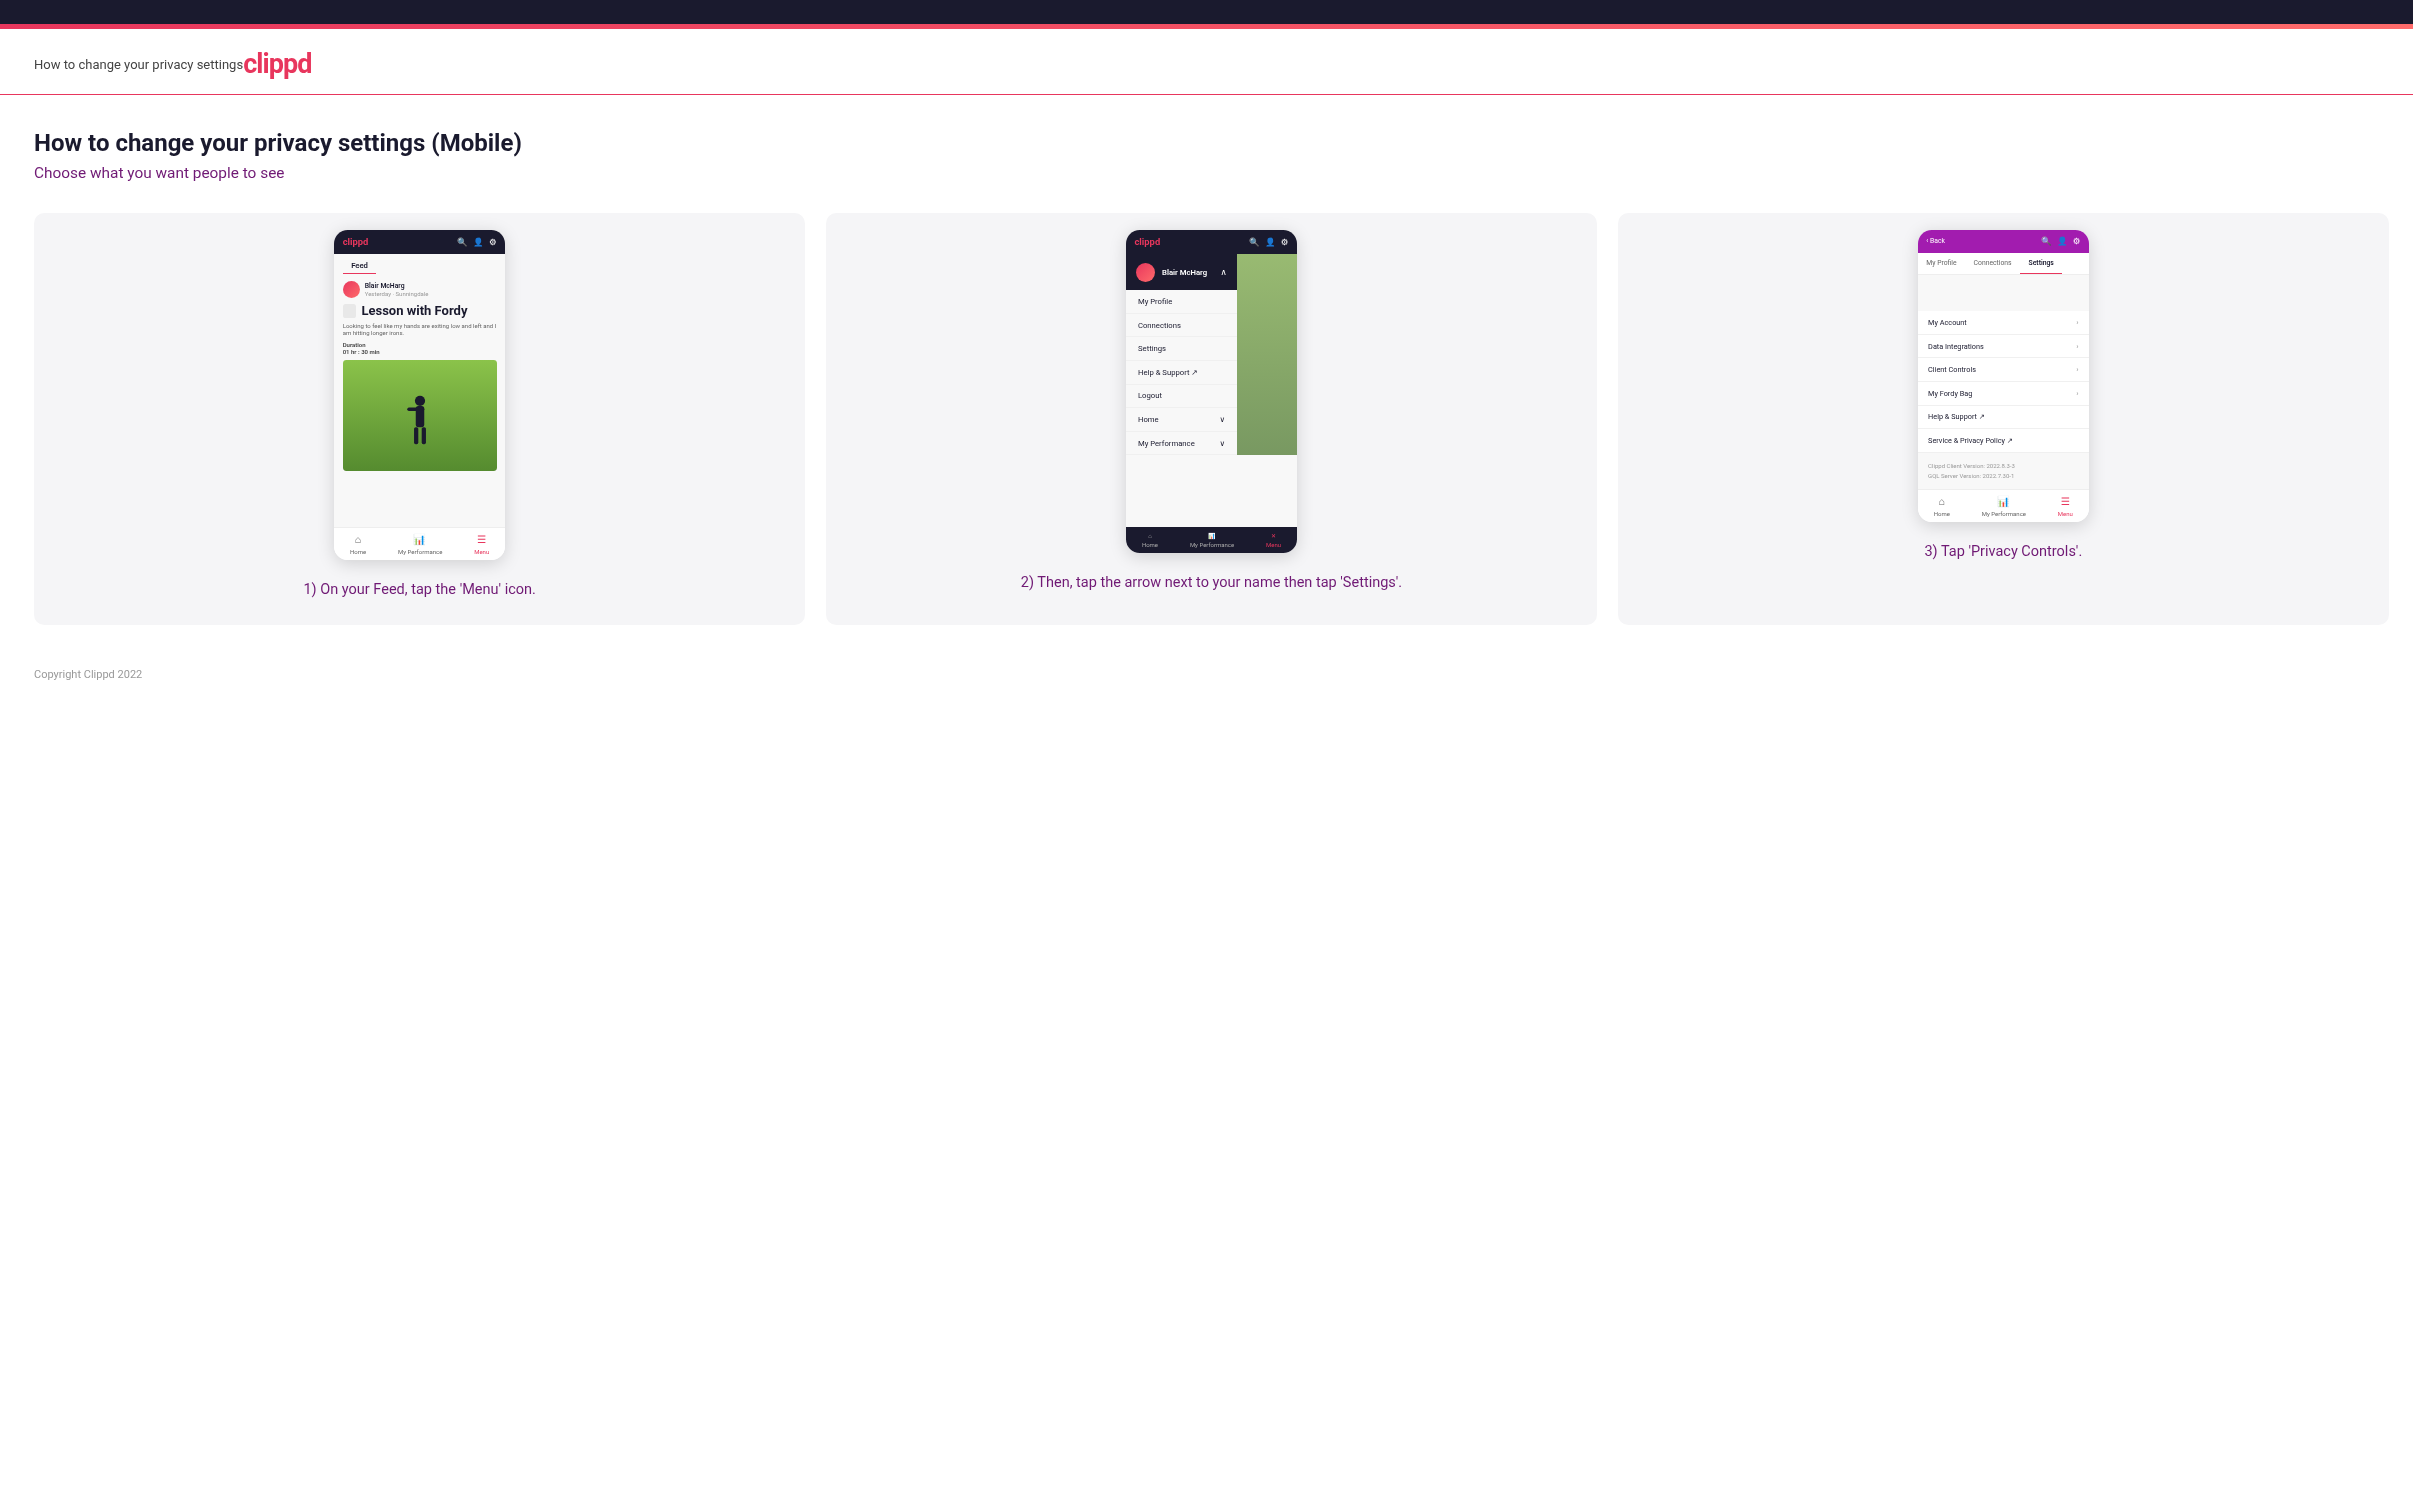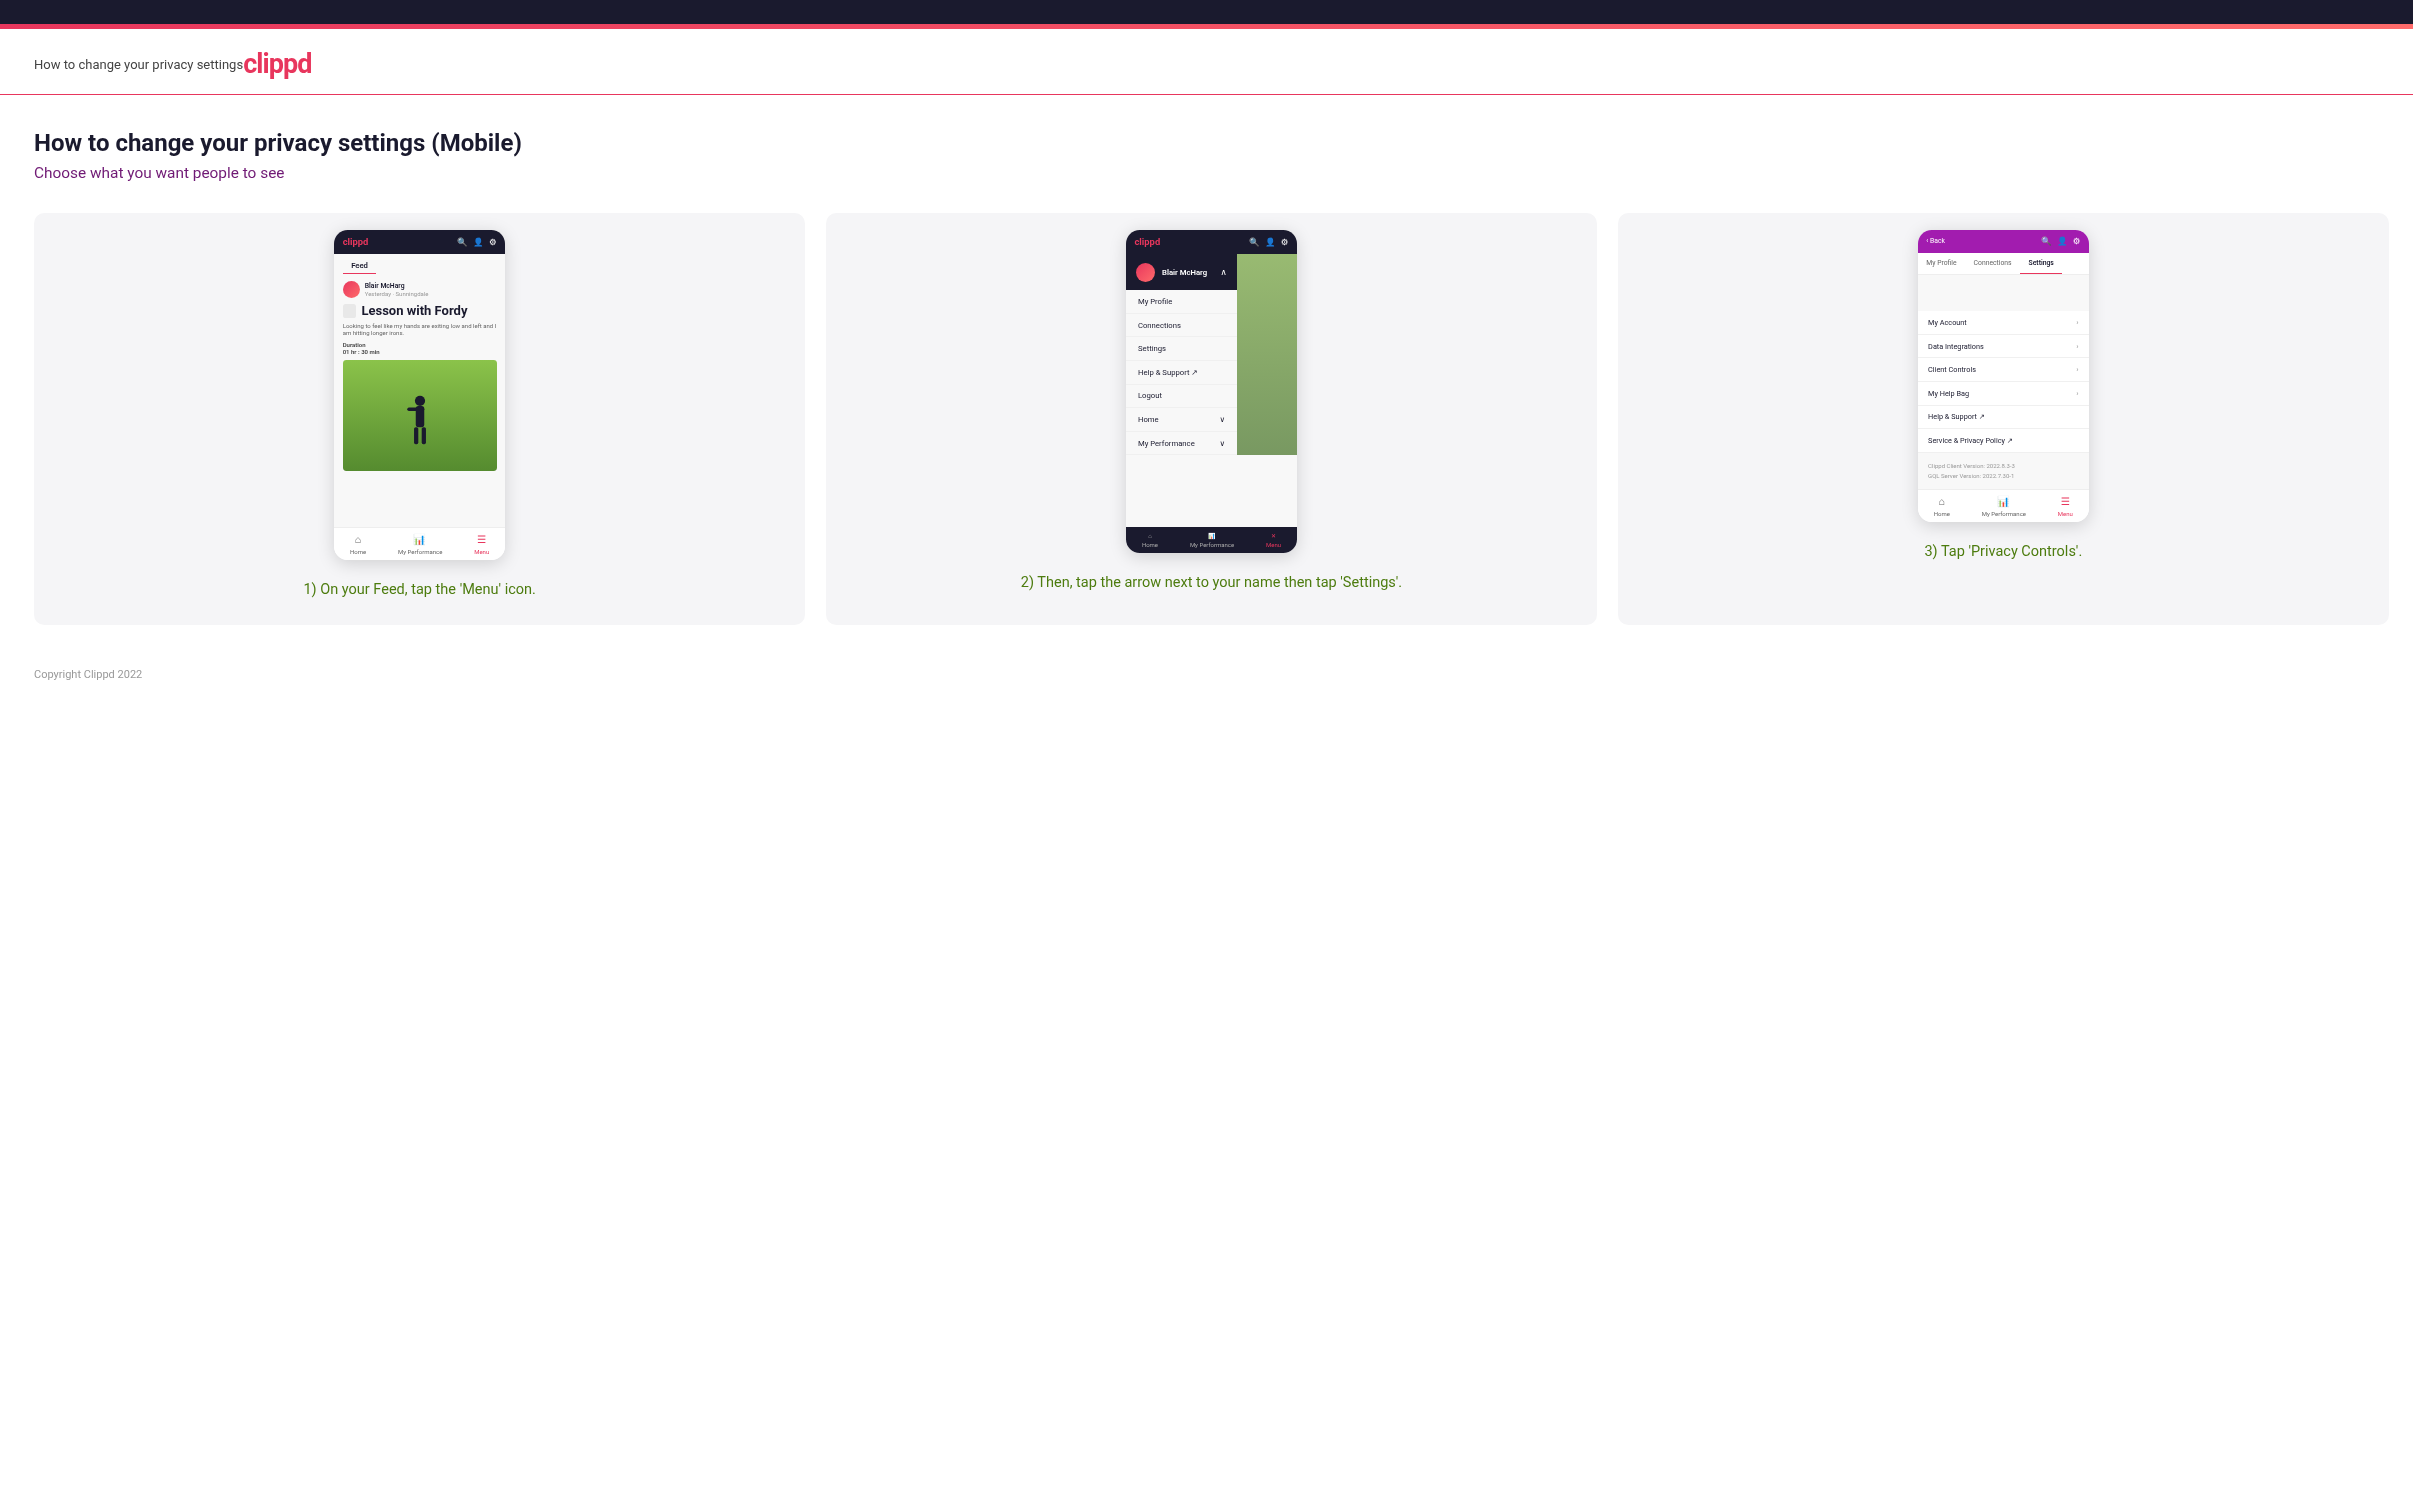--- a/index.html
+++ b/index.html
@@ -58,21 +58,21 @@
       flex: 1;
       background: #f5f5f7;
       border-radius: 10.3px;
       padding: 17px 17px 24px 17px;
       display: flex;
       flex-direction: column;
       align-items: center;
     }
     .step-caption {
       font-size: 14.5px;
-      color: #4d7c0f;
+      color: #701a75;
       text-align: center;
       margin-top: 19px;
       line-height: 1.5;
       font-weight: 400;
     }
     
     .phone-mockup {
       width: 171px;
       border-radius: 13.7px;
       overflow: hidden;
@@ -496,21 +496,21 @@
             </div>
             <div class="settings-item">
               <span>Data Integrations</span>
               <span class="settings-chevron">›</span>
             </div>
             <div class="settings-item highlighted">
               <span>Client Controls</span>
               <span class="settings-chevron">›</span>
             </div>
             <div class="settings-item">
-              <span>My Help Bag</span>
+              <span>My Fordy Bag</span>
               <span class="settings-chevron">›</span>
             </div>
             <div class="settings-item">
               <span>Help &amp; Support ↗</span>
             </div>
             <div class="settings-item">
               <span>Service &amp; Privacy Policy ↗</span>
             </div>
             <div class="settings-version">
               <div>Clippd Client Version: 2022.8.3-3</div>

